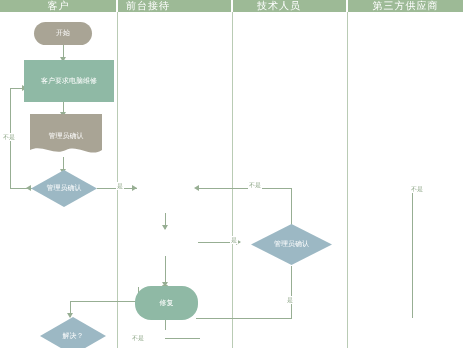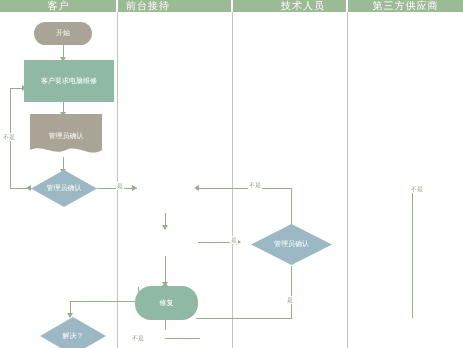--- a/index.html
+++ b/index.html
@@ -161,21 +161,21 @@
 </style>
 </head>
 <body>
 
 <div id="canvas">
 
   <div class="lane-header-band"></div>
 
   <div class="lane-header" style="left:0px; width:117px;">客户</div>
   <div class="lane-header" style="left:100px; width:96px;">前台接待</div>
-  <div class="lane-header" style="left:233px; width:92px;margin-left:24px;">技术人员</div>
+  <div class="lane-header" style="left:233px; width:92px;">技术人员</div>
   <div class="lane-header" style="left:348px; width:115px;">第三方供应商</div>
 
   <div class="lane-header-sep" style="left:116px;"></div>
   <div class="lane-header-sep" style="left:231px;"></div>
   <div class="lane-header-sep" style="left:346px;"></div>
 
   <div class="lane-divider" style="left:117px;"></div>
   <div class="lane-divider" style="left:232px;"></div>
   <div class="lane-divider" style="left:347px;"></div>
 

